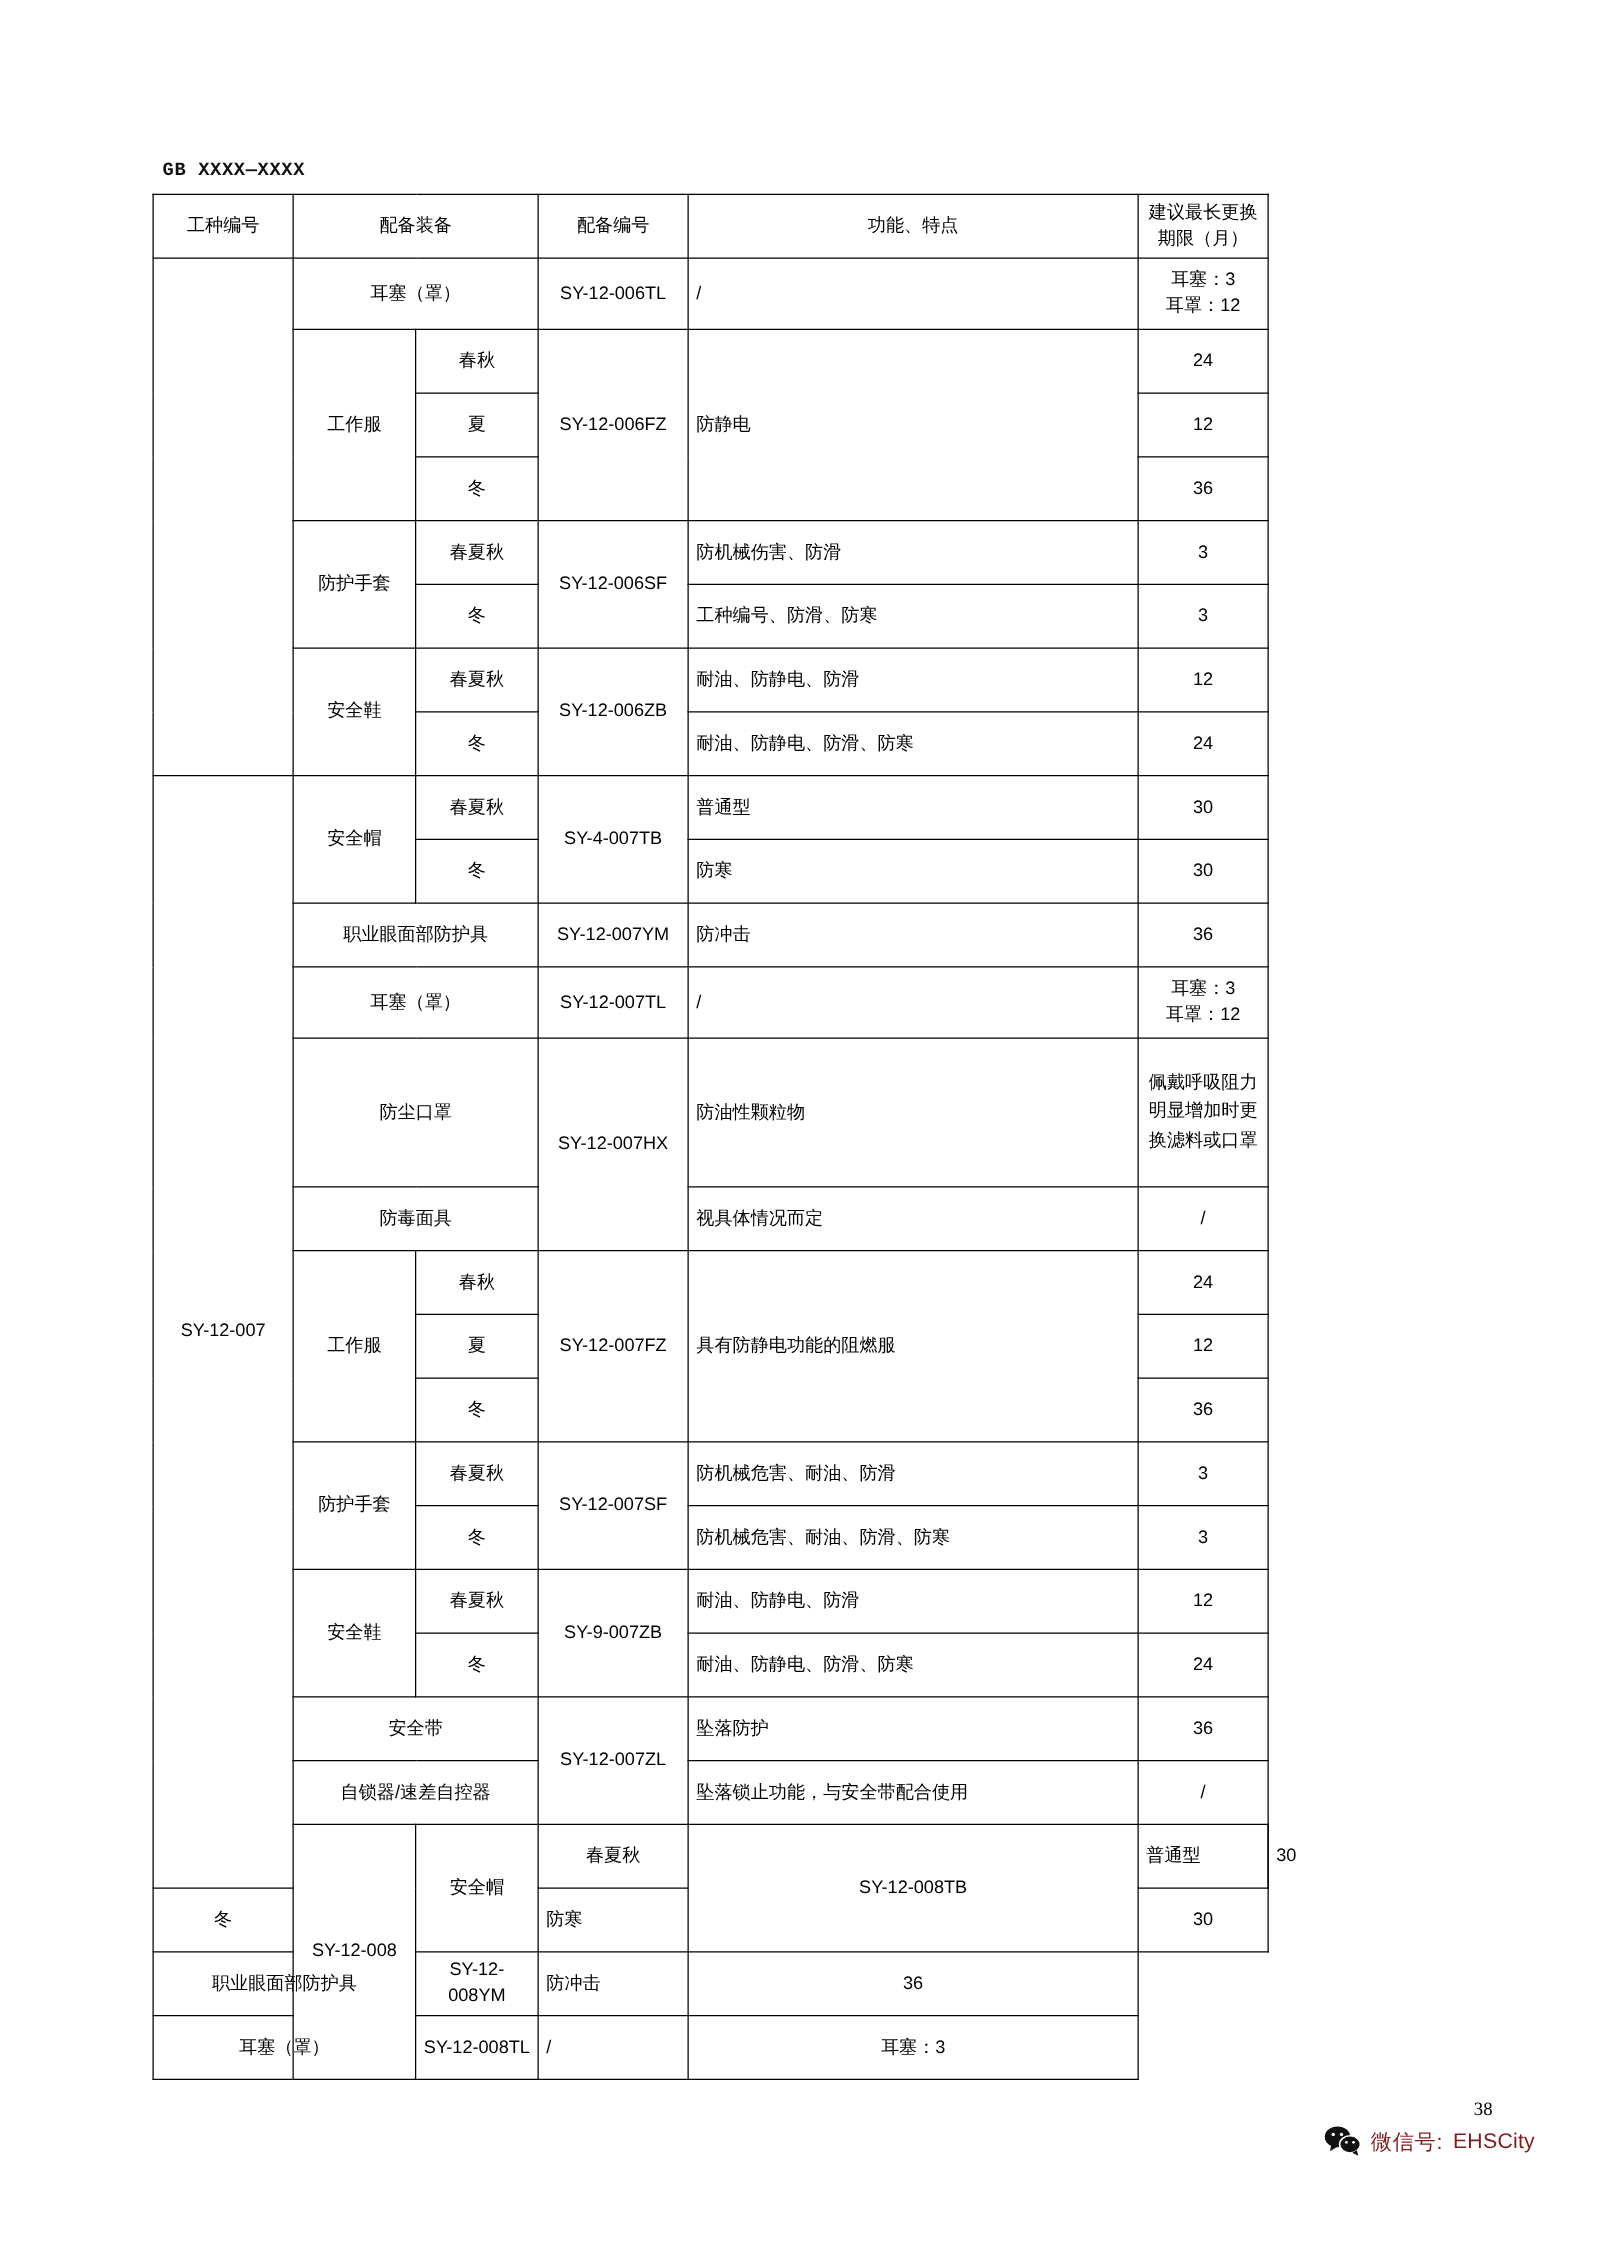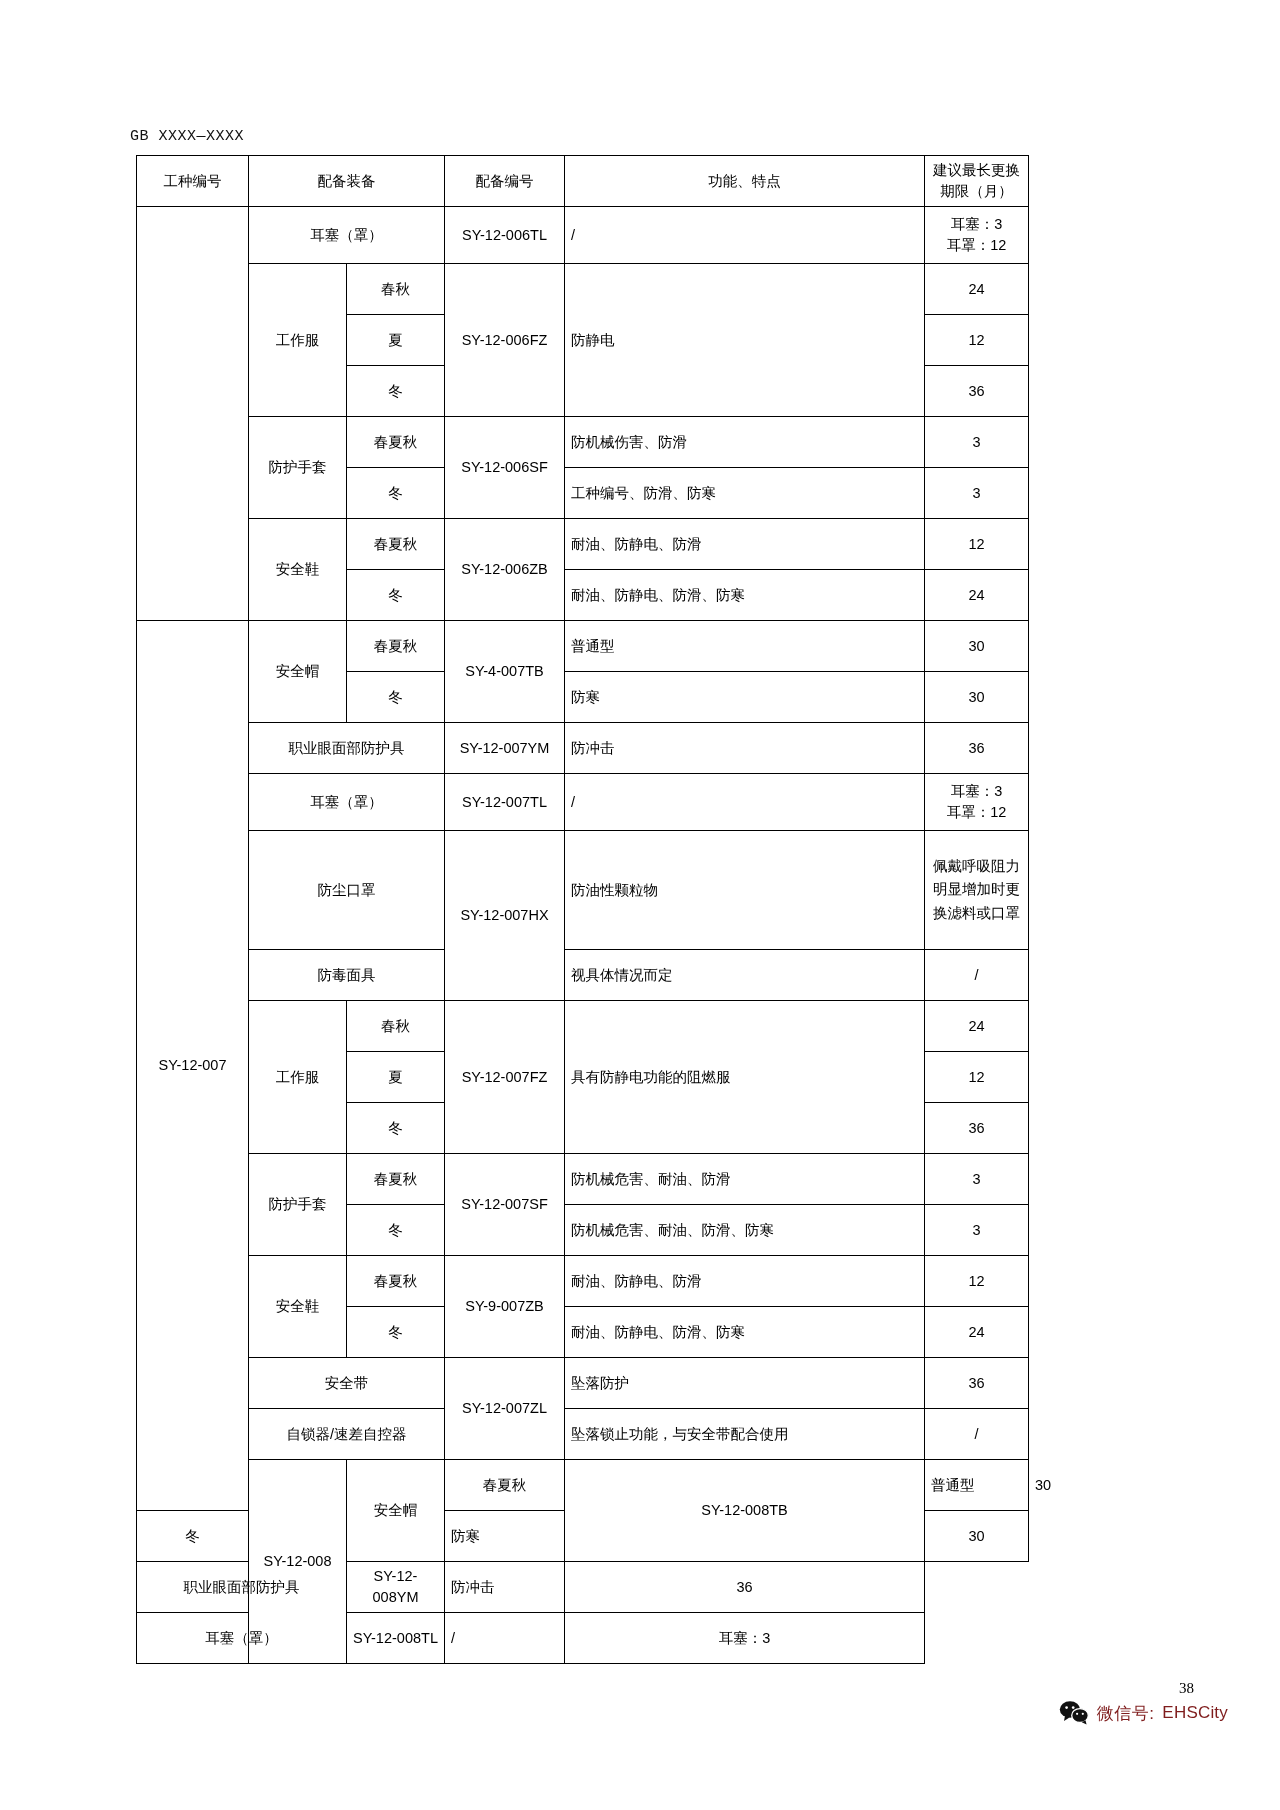--- a/index.html
+++ b/index.html
@@ -22,24 +22,25 @@
     box-sizing: border-box;
   }
   .header-code {
     position: absolute;
     left: 130px;
     top: 128px;
     font-family: "Liberation Mono", "DejaVu Sans Mono", monospace;
     font-size: 15px;
     letter-spacing: 0.5px;
     color: #111;
+    font-weight: bold;
   }
   table.main {
     position: absolute;
-    left: 136px;
+    left: 122px;
     top: 155px;
     width: 892px;
     border-collapse: collapse;
     table-layout: fixed;
   }
   table.main td, table.main th {
     border: 1px solid #000000;
     font-size: 14.5px;
     font-family: "Liberation Sans", "DejaVu Sans", sans-serif;
     padding: 4px 6px;

